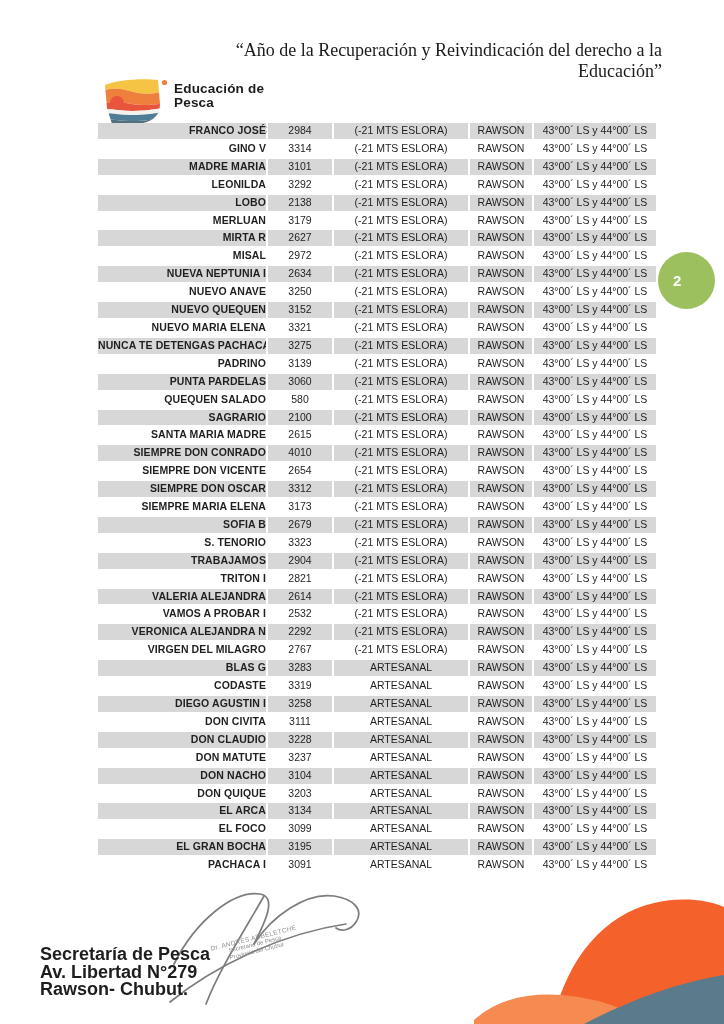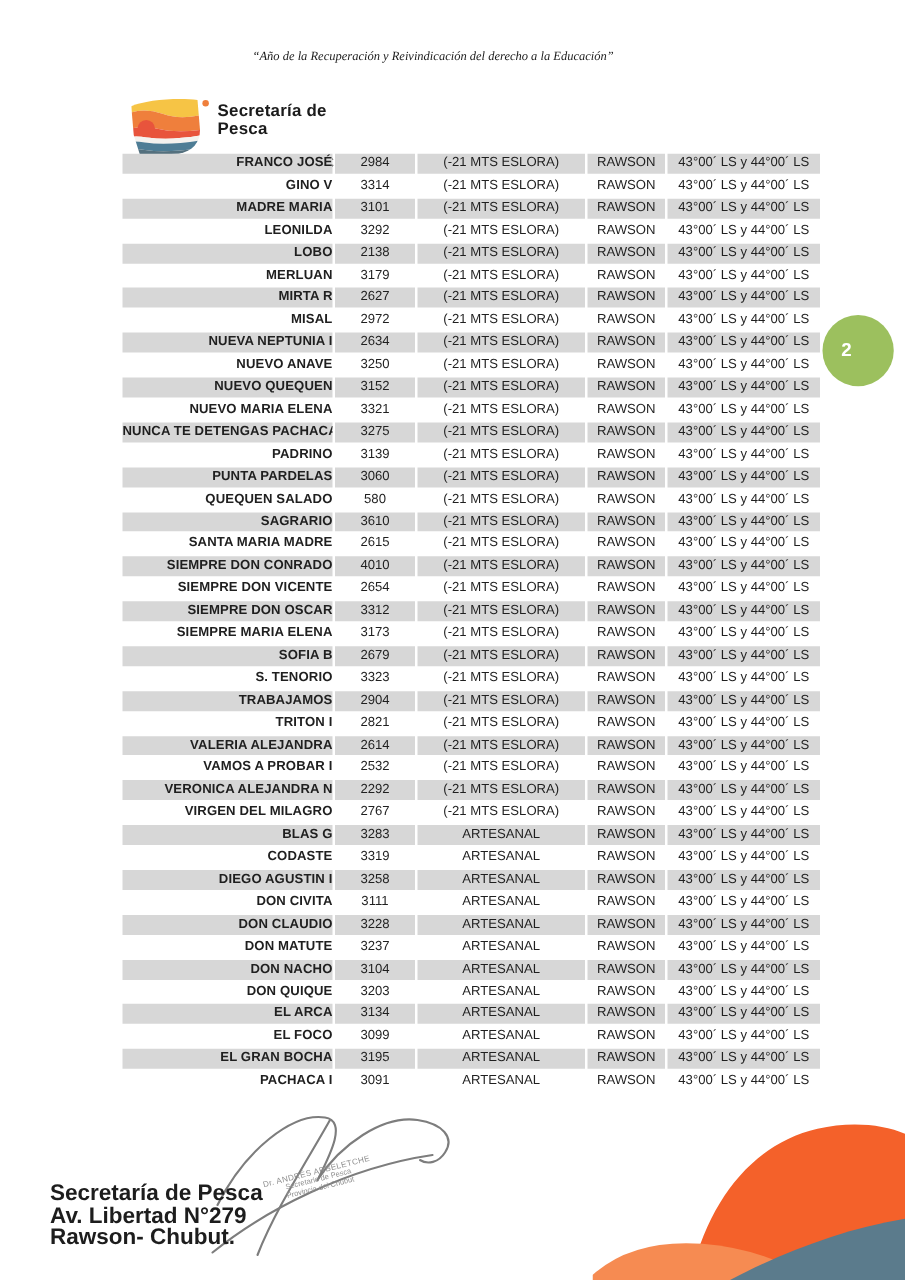--- a/index.html
+++ b/index.html
@@ -15,22 +15,22 @@
     --logo-slate:#54707e;
     --ink:#1f1f1f;
   }
   html,body{margin:0;padding:0;background:#ffffff;}
   .page{
     position:relative;width:724px;height:1024px;background:#ffffff;
     overflow:hidden;font-family:"Liberation Sans",sans-serif;color:var(--ink);
   }
   
   .quote{
-    position:absolute;top:40px;right:62px;width:460px;
-    font-family:"Liberation Serif",serif;font-style:italic;font-size:10px;color:#1a1a1a;
+    position:absolute;top:40px;right:62px;width:460px;text-align:right;
+    font-family:"Liberation Serif",serif;font-size:18px;color:#1a1a1a;
   }
   
   .logo{position:absolute;left:98px;top:76px;display:flex;align-items:flex-start;}
   .logo svg{display:block;}
   .logo-text{margin-left:6px;padding-top:6px;line-height:1.05;}
   .logo-title{font-size:13.5px;font-weight:bold;color:#1b1b1b;letter-spacing:.2px;}
   .logo-subtitle{font-size:13px;font-weight:bold;color:#2a2a2a;margin-top:13px;}
   
   .page-badge{
     position:absolute;left:658px;top:252px;width:57px;height:57px;border-radius:50%;
@@ -91,21 +91,21 @@
         <path class="l-orange" d="M0,17 Q14,9 32,15 Q48,21 70,14 L70,27 Q44,31 28,27 Q12,24 0,29 Z"></path>
         <path class="l-red" d="M0,29 Q12,24 28,27 Q44,31 70,27 L70,31 Q40,37 20,34 Q8,32 0,35 Z"></path>
         <circle class="l-red" cx="19" cy="27" r="7"></circle>
         <path fill="#f4f2ee" d="M0,35 Q8,32 20,34 Q40,37 70,31 L70,35 Q38,41 18,38 Q6,36 0,39 Z"></path>
         <path class="l-blue" d="M0,39 Q6,36 18,38 Q38,41 70,35 L70,41 Q38,47 18,44 Q6,42 0,45 Z"></path>
         <path class="l-slate" d="M0,45 Q6,42 18,44 Q38,47 70,41 L70,52 L0,52 Z"></path>
       </g>
       <circle class="l-orange" cx="66.5" cy="6.5" r="2.6"></circle>
     </svg>
     <div class="logo-text">
-      <div class="logo-title">Secretaría de</div>
+      <div class="logo-title">Educación de</div>
       <div class="logo-title">Pesca</div>
       <div class="logo-subtitle">Gobierno del Chubut</div>
     </div>
   </div>
 
   <div class="page-badge">2</div>
 
   <div class="vessel-table-wrap">
     <table class="vessels">
       <colgroup>
@@ -240,21 +240,21 @@
     <tr>
       <td class="c-name">QUEQUEN SALADO</td>
       <td class="c-num">580</td>
       <td class="c-cat">(-21 MTS ESLORA)</td>
       <td class="c-port">RAWSON</td>
       <td class="c-coords">43°00´ LS y 44°00´ LS</td>
     </tr>
 
     <tr>
       <td class="c-name">SAGRARIO</td>
-      <td class="c-num">3610</td>
+      <td class="c-num">2100</td>
       <td class="c-cat">(-21 MTS ESLORA)</td>
       <td class="c-port">RAWSON</td>
       <td class="c-coords">43°00´ LS y 44°00´ LS</td>
     </tr>
 
     <tr>
       <td class="c-name">SANTA MARIA MADRE</td>
       <td class="c-num">2615</td>
       <td class="c-cat">(-21 MTS ESLORA)</td>
       <td class="c-port">RAWSON</td>

